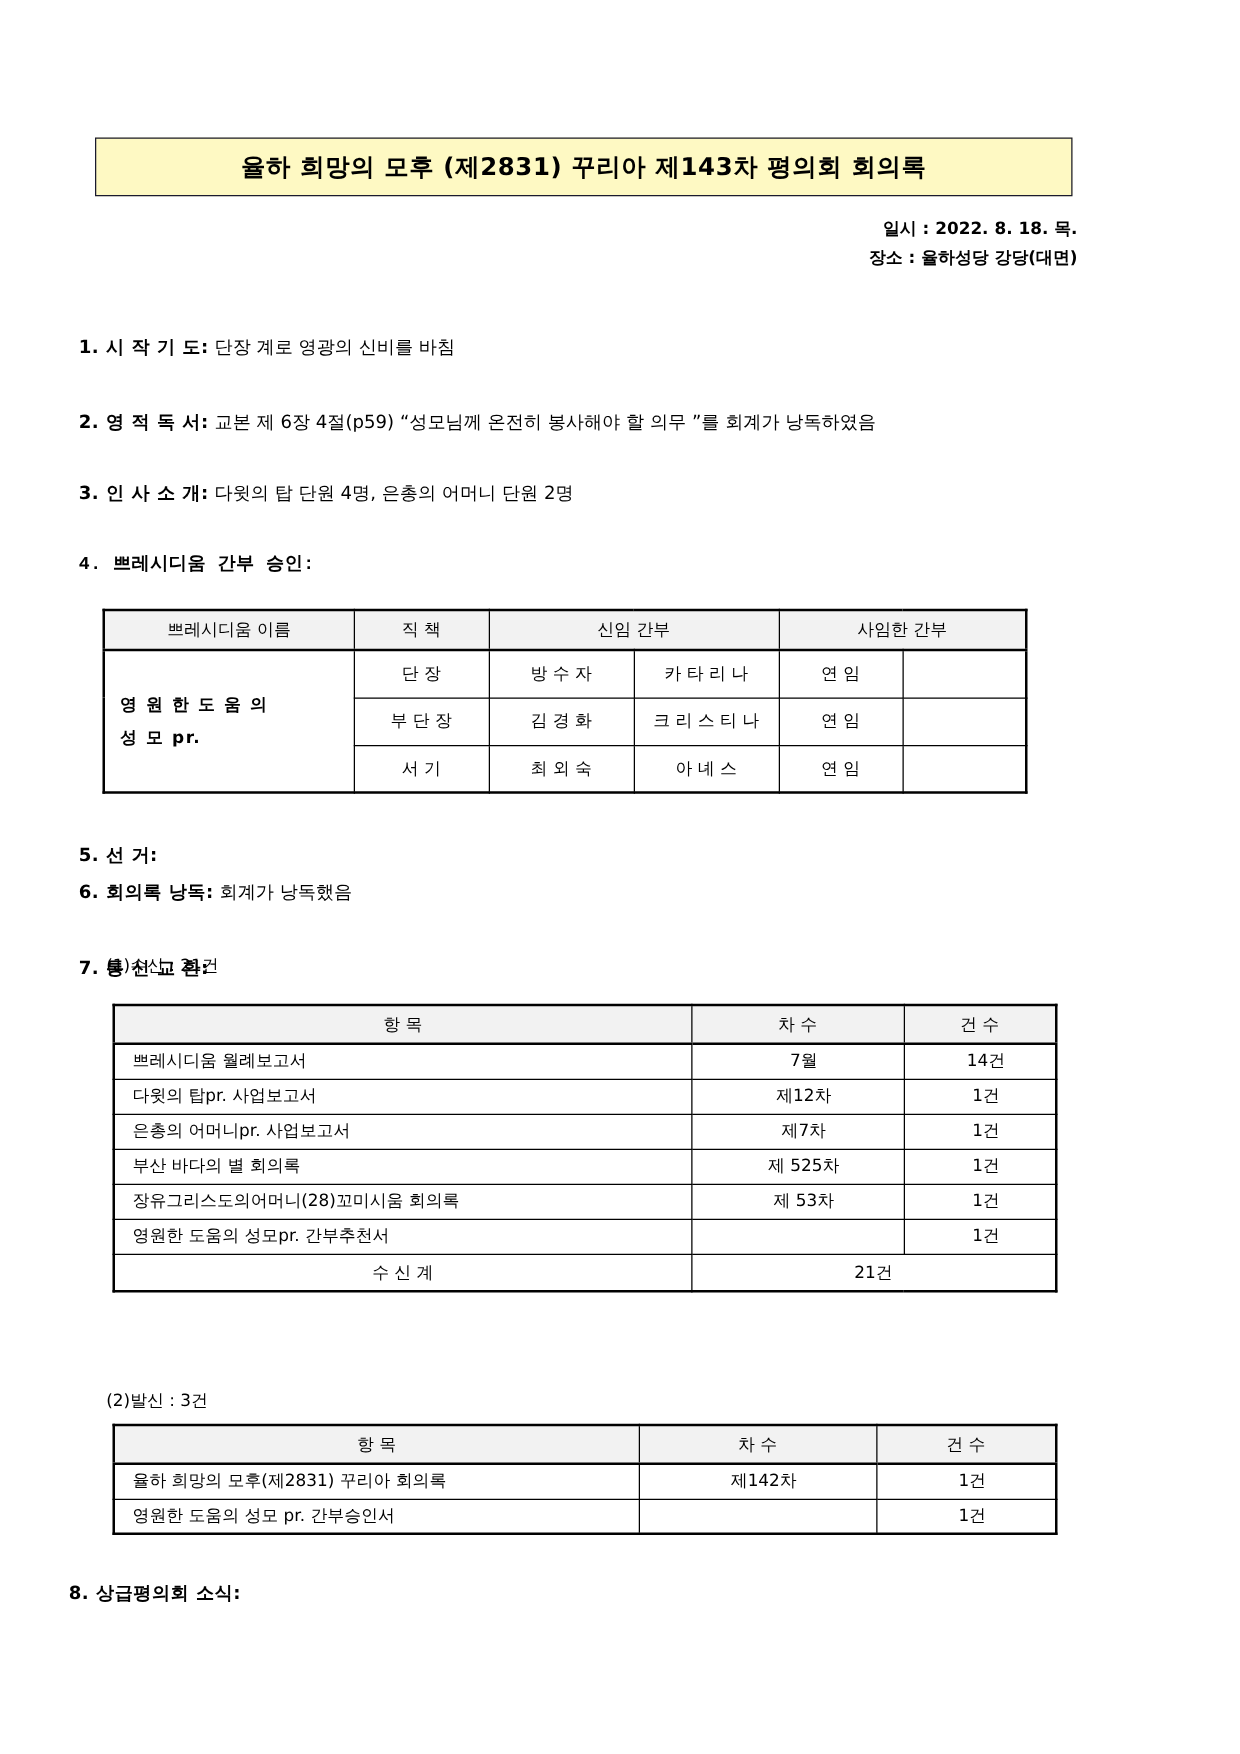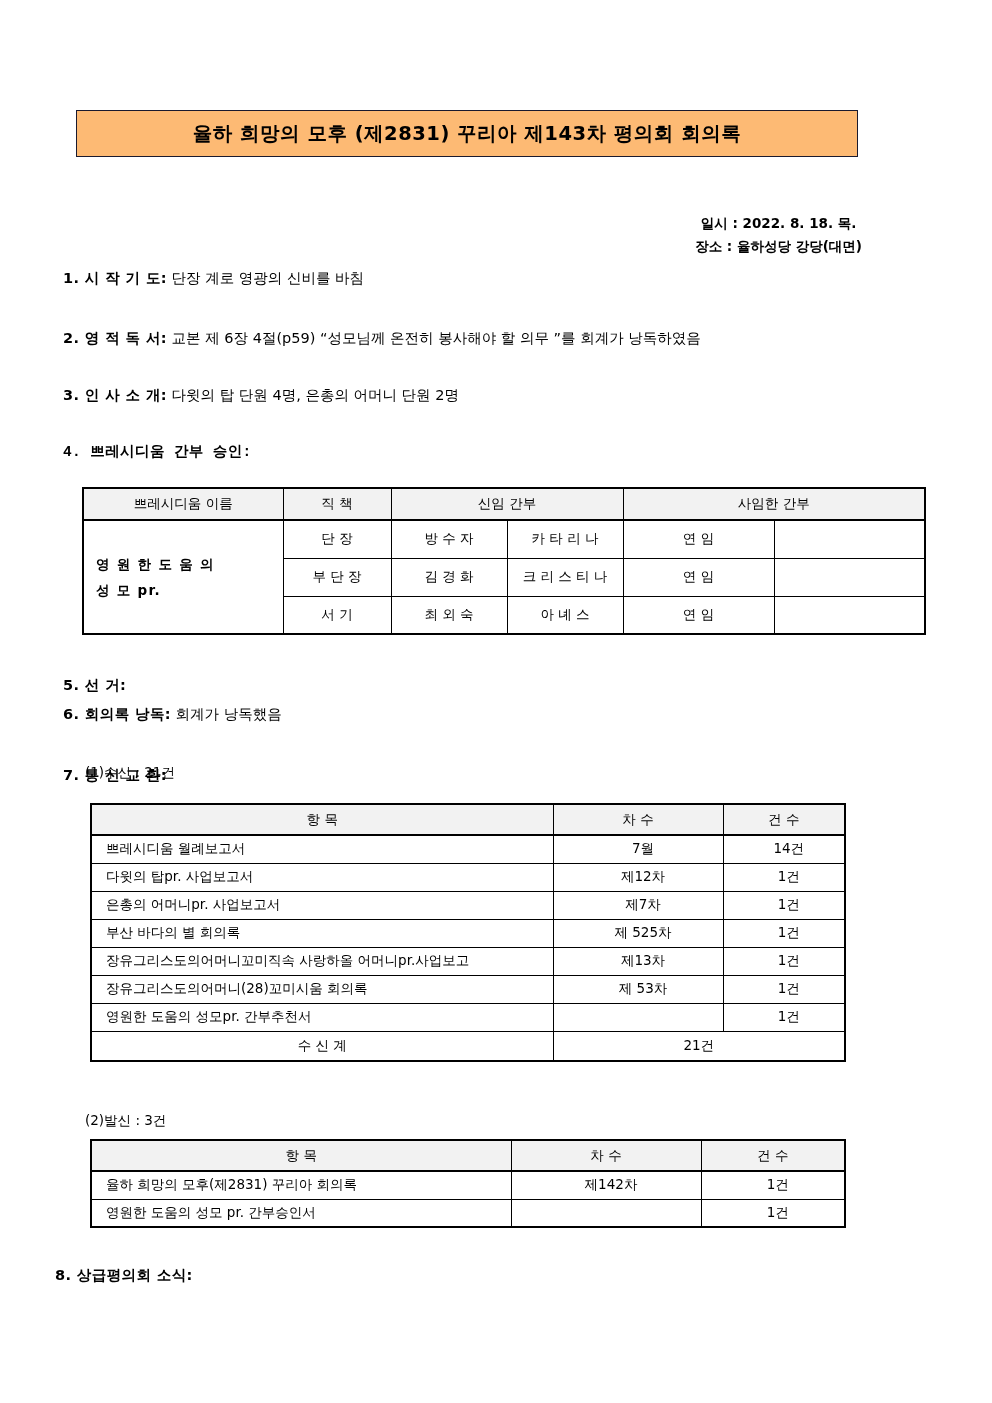--- a/index.html
+++ b/index.html
@@ -24,44 +24,43 @@
     box-sizing: border-box;
   }
 
   
   .title-box {
     position: absolute;
     left: 76px;
     top: 110px;
     width: 782px;
     height: 47px;
-    background: #fdba74;
+    background: #fef9c3;
     border: 1.6px solid #1a1a2e;
     box-sizing: border-box;
     display: flex;
     align-items: center;
     justify-content: center;
   }
   .title-text {
     font-size: 19.5px;
     font-weight: 700;
     letter-spacing: 0.5px;
     white-space: nowrap;
   }
 
   
   .meta {
     position: absolute;
     right: 130px;
     top: 172px;
-    text-align: center;
+    text-align: right;
     font-size: 13.5px;
     font-weight: 700;
     line-height: 23px;
-    margin-top: 40px;
   }
   .meta div { white-space: nowrap; }
 
   
   .item {
     position: absolute;
     font-size: 14.5px;
     white-space: nowrap;
     line-height: 1.2;
   }
@@ -111,21 +110,21 @@
     border-bottom: 2.2px solid #000;
   }
   .outer-thick {
     border: 2.2px solid #000;
   }
 
   
   #officers-table {
     left: 82px;
     top: 487px;
-    width: 844px;
+    width: 740px;
   }
   #officers-table th { height: 32px; }
   #officers-table td { height: 38px; text-align: center; }
   #officers-table td.pr-name {
     text-align: left;
     font-weight: 700;
     letter-spacing: 1.3px;
     padding-left: 12px;
     line-height: 26px;
   }
@@ -268,25 +267,20 @@
         <td class="item-col">은총의 어머니pr. 사업보고서</td>
         <td class="num-col">제7차</td>
         <td class="num-col">1건</td>
       </tr>
       <tr>
         <td class="item-col">부산 바다의 별 회의록</td>
         <td class="num-col">제 525차</td>
         <td class="num-col">1건</td>
       </tr>
       <tr>
-        <td class="item-col">장유그리스도의어머니꼬미직속 사랑하올 어머니pr.사업보고</td>
-        <td class="num-col">제13차</td>
-        <td class="num-col">1건</td>
-      </tr>
-      <tr>
         <td class="item-col">장유그리스도의어머니(28)꼬미시움 회의록</td>
         <td class="num-col">제 53차</td>
         <td class="num-col">1건</td>
       </tr>
       <tr>
         <td class="item-col">영원한 도움의 성모pr.    간부추천서</td>
         <td class="num-col"></td>
         <td class="num-col">1건</td>
       </tr>
       <tr class="total-row">

